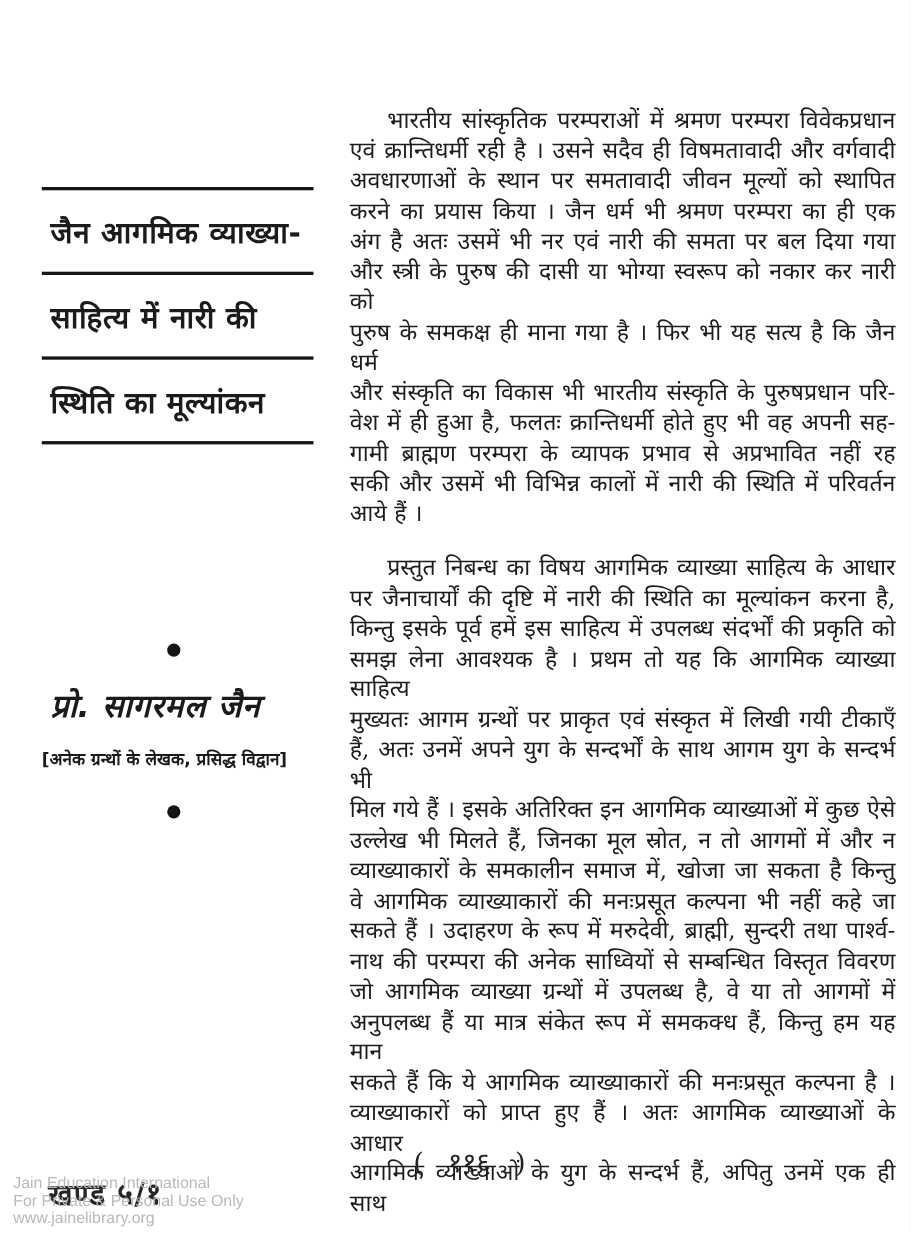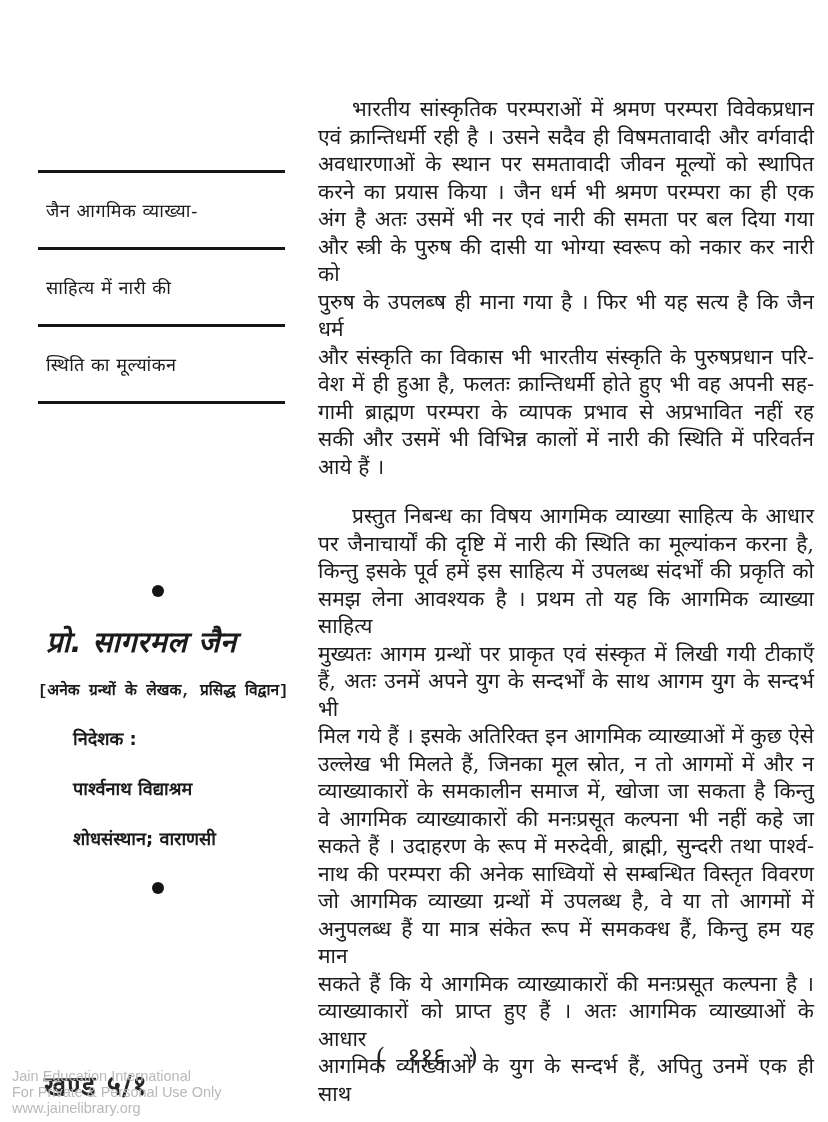--- a/index.html
+++ b/index.html
@@ -22,22 +22,22 @@
     width: 247px;
     border-bottom: 3px solid #161616;
   }
   .title-line {
     border-top: 3px solid #161616;
     height: 77px;
     display: flex;
     align-items: center;
     padding-left: 8px;
     box-sizing: border-box;
-    font-size: 18px;
-    font-weight: 400;
+    font-size: 27px;
+    font-weight: 700;
     letter-spacing: 0.5px;
     white-space: nowrap;
   }
 
   
   .author-block {
     position: absolute;
     left: 38px;
     top: 585px;
     width: 250px;
@@ -57,21 +57,20 @@
     font-style: italic;
     white-space: nowrap;
     letter-spacing: 0.5px;
   }
   .author-credit {
     margin-top: 18px;
     padding-left: 0;
     font-size: 15.5px;
     font-weight: 700;
     white-space: nowrap;
-    font-family: Liberation Mono, monospace;
   }
   .author-lines .author-line {
     margin-top: 26px;
     padding-left: 35px;
     font-size: 18px;
     font-weight: 700;
     white-space: nowrap;
   }
   .author-block .bullet.bottom { margin-top: 32px; }
 
@@ -148,38 +147,33 @@
     <div class="title-block">
         <div class="title-line">जैन आगमिक व्याख्या-</div>
         <div class="title-line">साहित्य में नारी की</div>
         <div class="title-line">स्थिति का मूल्यांकन</div>
       </div>
 
     <div class="author-block">
       <div class="bullet top"></div>
       <div class="author-name">प्रो. सागरमल जैन</div>
       <div class="author-credit">[अनेक ग्रन्थों के लेखक, प्रसिद्ध विद्वान]</div>
-      <div class="author-lines">
-          <div class="author-line">निदेशक :</div>
-          <div class="author-line">पार्श्वनाथ विद्याश्रम</div>
-          <div class="author-line">शोधसंस्थान; वाराणसी</div>
-        </div>
       <div class="bullet bottom"></div>
     </div>
   </aside>
 
   <main class="content">
     <div class="para">
         <div class="line">भारतीय सांस्कृतिक परम्पराओं में श्रमण परम्परा विवेकप्रधान</div>
         <div class="line">एवं क्रान्तिधर्मी रही है । उसने सदैव ही विषमतावादी और वर्गवादी</div>
         <div class="line">अवधारणाओं के स्थान पर समतावादी जीवन मूल्यों को स्थापित</div>
         <div class="line">करने का प्रयास किया । जैन धर्म भी श्रमण परम्परा का ही एक</div>
         <div class="line">अंग है अतः उसमें भी नर एवं नारी की समता पर बल दिया गया</div>
         <div class="line">और स्त्री के पुरुष की दासी या भोग्या स्वरूप को नकार कर नारी को</div>
-        <div class="line">पुरुष के उपलब्ष ही माना गया है । फिर भी यह सत्य है कि जैन धर्म</div>
+        <div class="line">पुरुष के समकक्ष ही माना गया है । फिर भी यह सत्य है कि जैन धर्म</div>
         <div class="line">और संस्कृति का विकास भी भारतीय संस्कृति के पुरुषप्रधान परि-</div>
         <div class="line">वेश में ही हुआ है, फलतः क्रान्तिधर्मी होते हुए भी वह अपनी सह-</div>
         <div class="line">गामी ब्राह्मण परम्परा के व्यापक प्रभाव से अप्रभावित नहीं रह</div>
         <div class="line">सकी और उसमें भी विभिन्न कालों में नारी की स्थिति में परिवर्तन</div>
         <div class="line">आये हैं ।</div>
       </div>
     <div class="para">
         <div class="line">प्रस्तुत निबन्ध का विषय आगमिक व्याख्या साहित्य के आधार</div>
         <div class="line">पर जैनाचार्यों की दृष्टि में नारी की स्थिति का मूल्यांकन करना है,</div>
         <div class="line">किन्तु इसके पूर्व हमें इस साहित्य में उपलब्ध संदर्भों की प्रकृति को</div>

